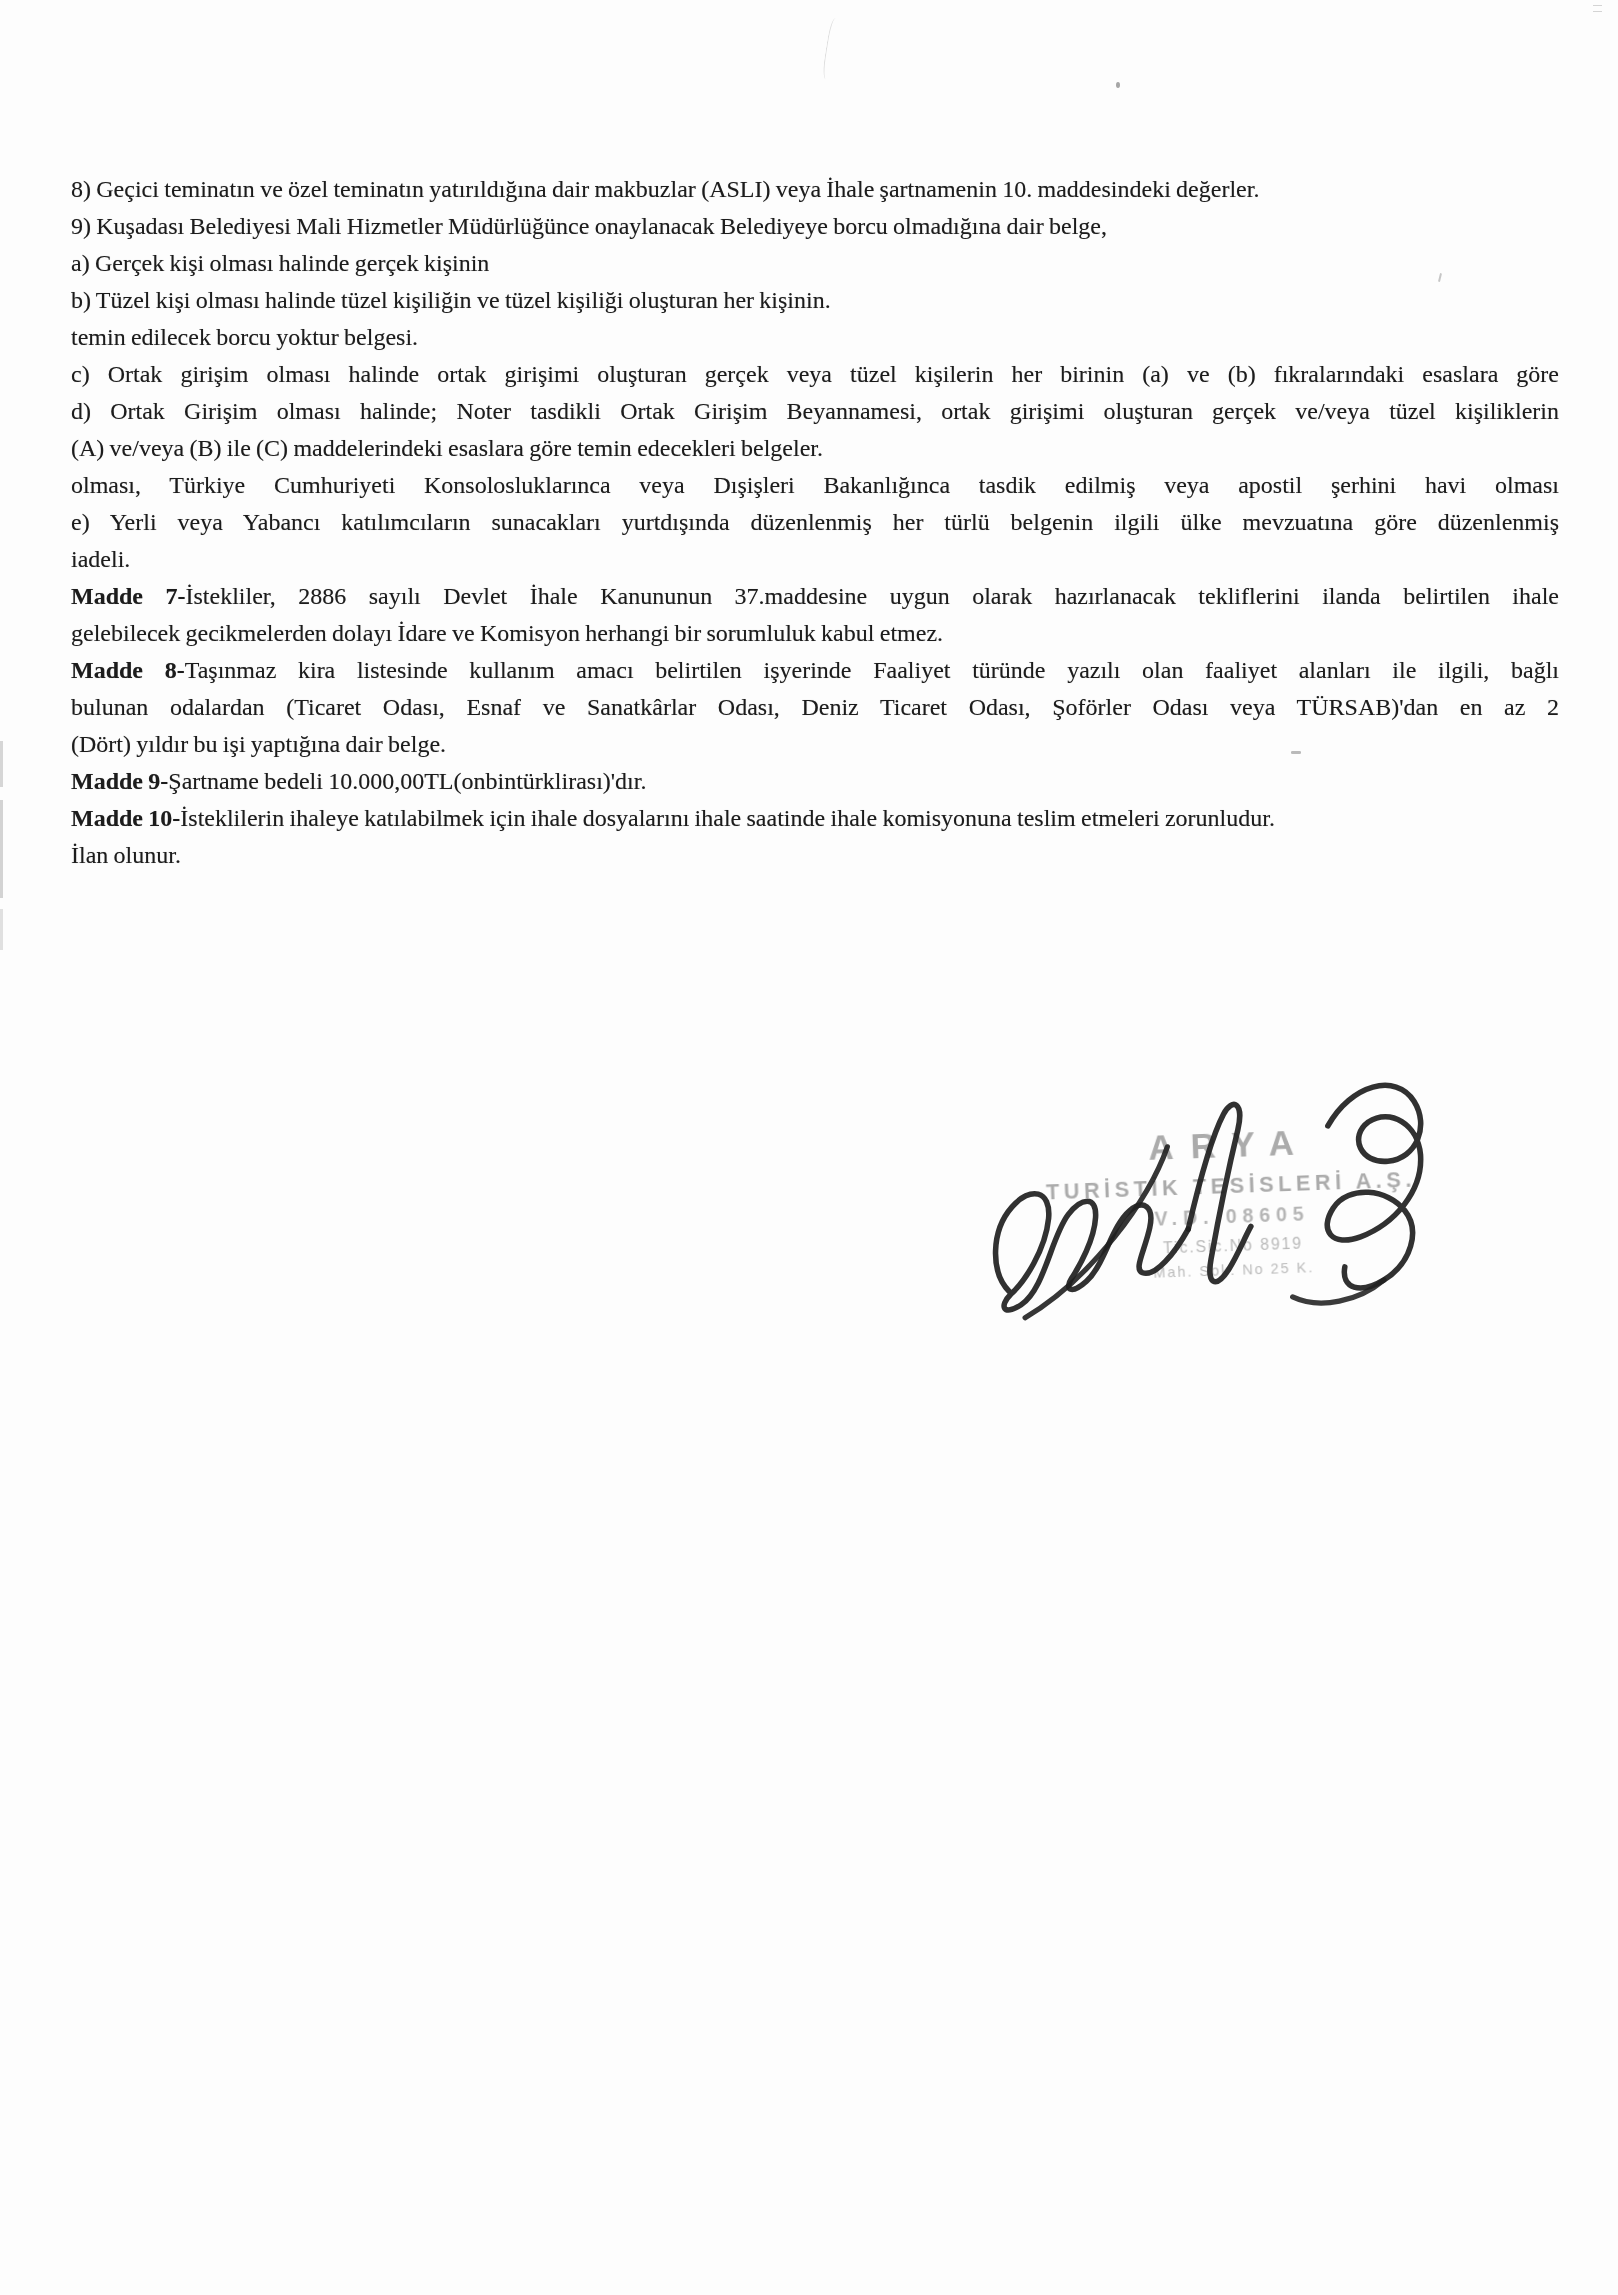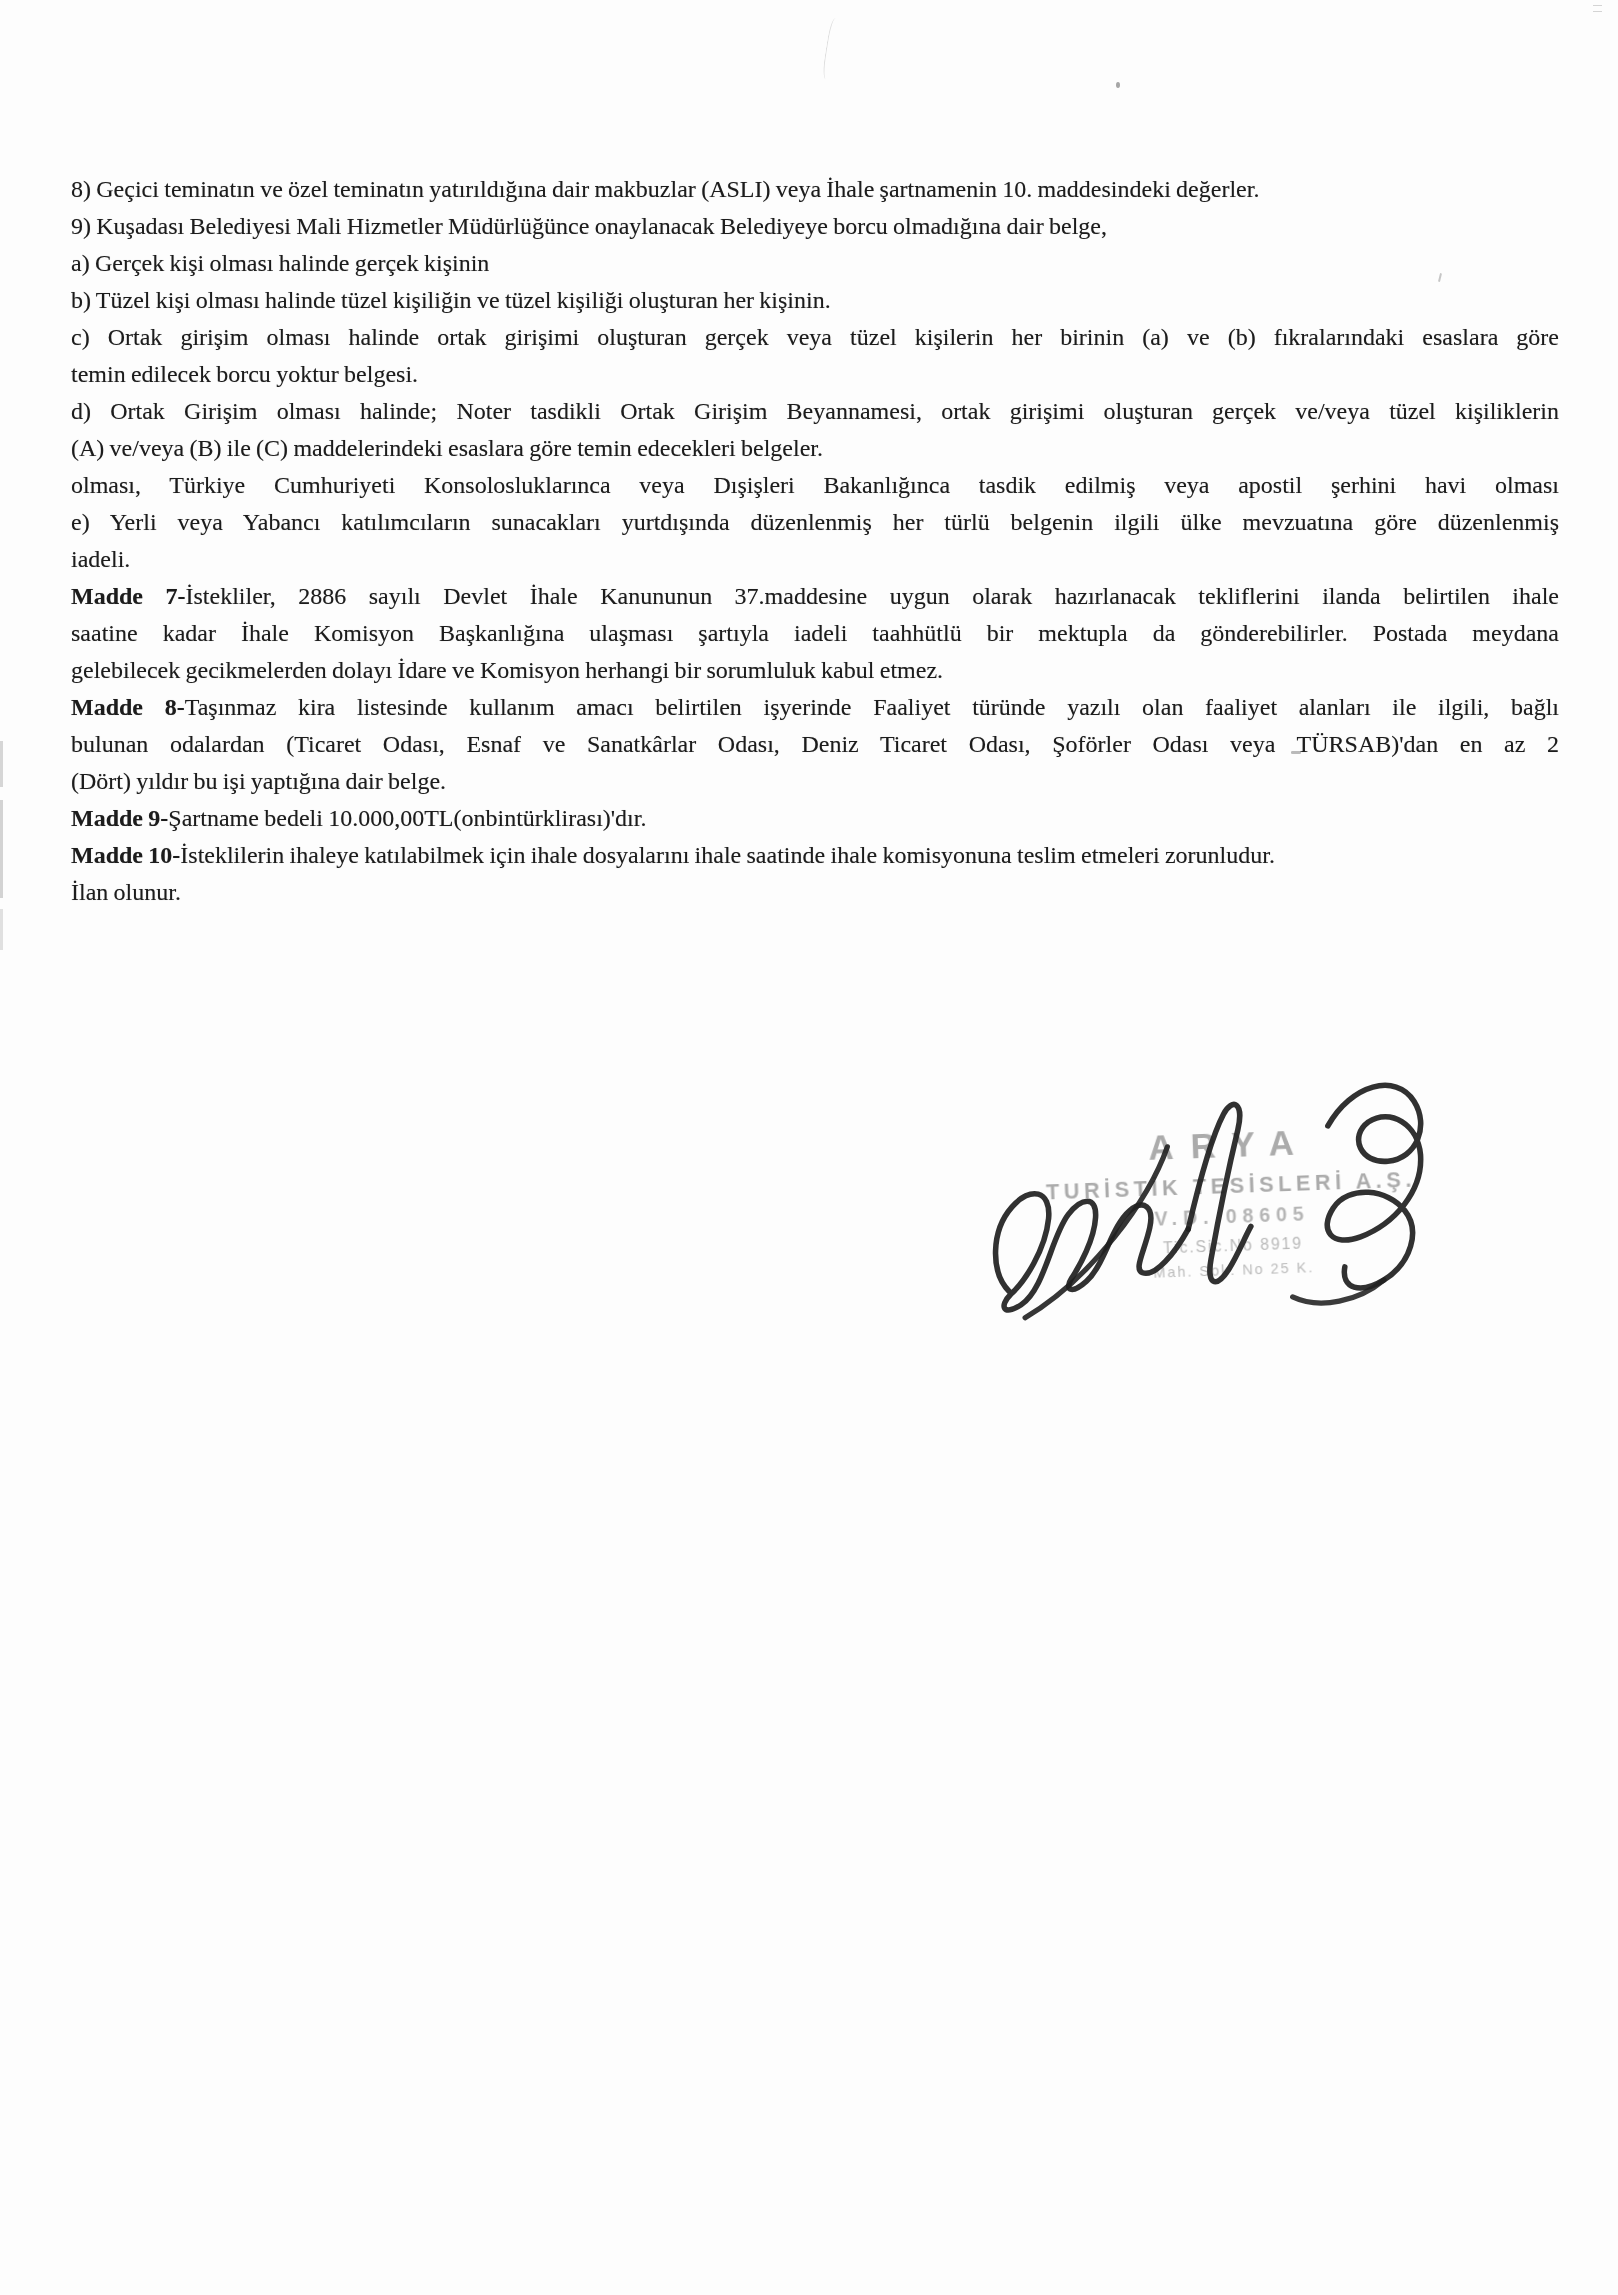--- a/index.html
+++ b/index.html
@@ -54,29 +54,28 @@
 </head>
 <body>
 
 <div class="page" style="background: rgb(253, 253, 253);">
 
   <div class="doc" style="color: rgb(28, 28, 28);">
       <div class="line">8) Geçici teminatın ve özel teminatın yatırıldığına dair makbuzlar (ASLI) veya İhale şartnamenin 10. maddesindeki değerler.</div>
       <div class="line">9) Kuşadası Belediyesi Mali Hizmetler Müdürlüğünce onaylanacak Belediyeye borcu olmadığına dair belge,</div>
       <div class="line">a) Gerçek kişi olması halinde gerçek kişinin</div>
       <div class="line">b) Tüzel kişi olması halinde tüzel kişiliğin ve tüzel kişiliği oluşturan her kişinin.</div>
+      <div class="line">temin edilecek borcu yoktur belgesi.</div>
       <div class="line just">c) Ortak girişim olması halinde ortak girişimi oluşturan gerçek veya tüzel kişilerin her birinin (a) ve (b) fıkralarındaki esaslara göre</div>
-      <div class="line">temin edilecek borcu yoktur belgesi.</div>
       <div class="line just">d) Ortak Girişim olması halinde; Noter tasdikli Ortak Girişim Beyannamesi, ortak girişimi oluşturan gerçek ve/veya tüzel kişiliklerin</div>
       <div class="line">(A) ve/veya (B) ile (C) maddelerindeki esaslara göre temin edecekleri belgeler.</div>
       <div class="line just">olması, Türkiye Cumhuriyeti Konsolosluklarınca veya Dışişleri Bakanlığınca tasdik edilmiş veya apostil şerhini havi olması</div>
       <div class="line just">e) Yerli veya Yabancı katılımcıların sunacakları yurtdışında düzenlenmiş her türlü belgenin ilgili ülke mevzuatına göre düzenlenmiş</div>
       <div class="line">iadeli.</div>
       <div class="line just"><b>Madde 7-</b>İstekliler, 2886 sayılı Devlet İhale Kanununun 37.maddesine uygun olarak hazırlanacak tekliflerini ilanda belirtilen ihale</div>
-      <div class="line just">saatine kadar İhale Komisyon Başkanlığına ulaşması şartıyla iadeli taahhütlü bir mektupla da gönderebilirler. Postada meydana</div>
       <div class="line">gelebilecek gecikmelerden dolayı İdare ve Komisyon herhangi bir sorumluluk kabul etmez.</div>
       <div class="line just"><b>Madde 8-</b>Taşınmaz kira listesinde kullanım amacı belirtilen işyerinde Faaliyet türünde yazılı olan faaliyet alanları ile ilgili, bağlı</div>
       <div class="line just">bulunan odalardan (Ticaret Odası, Esnaf ve Sanatkârlar Odası, Deniz Ticaret Odası, Şoförler Odası veya TÜRSAB)'dan en az 2</div>
       <div class="line">(Dört) yıldır bu işi yaptığına dair belge.</div>
       <div class="line"><b>Madde 9-</b>Şartname bedeli 10.000,00TL(onbintürklirası)'dır.</div>
       <div class="line"><b>Madde 10-</b>İsteklilerin ihaleye katılabilmek için ihale dosyalarını ihale saatinde ihale komisyonuna teslim etmeleri zorunludur.</div>
       <div class="line">İlan olunur.</div>
     </div>
 
   <div class="stamp" style="color: rgb(154, 154, 154);">

